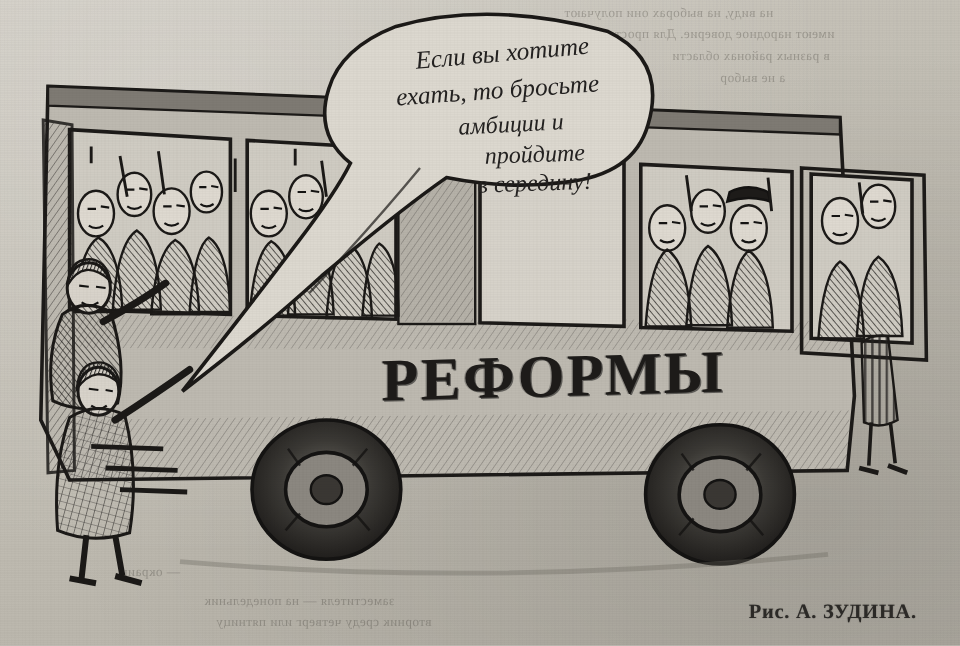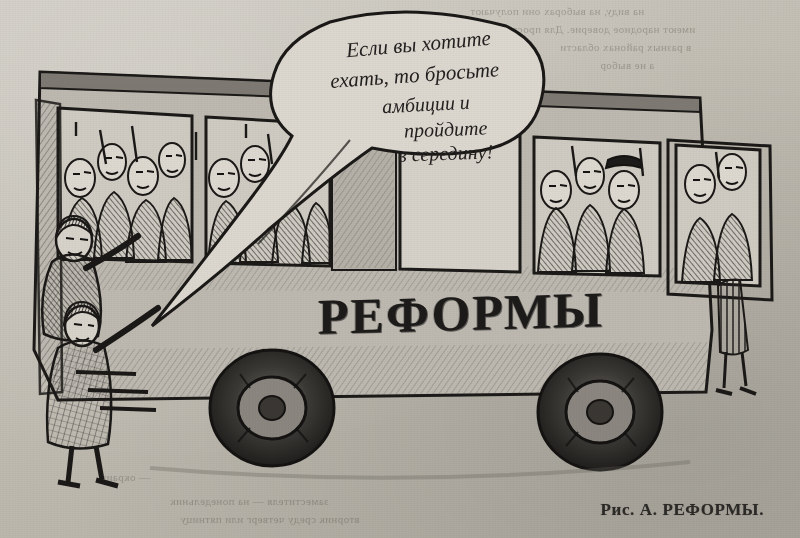--- a/index.html
+++ b/index.html
@@ -298,16 +298,16 @@
   </svg>
 
   <div class="bubble-line" id="bl1">Если вы хотите</div>
   <div class="bubble-line" id="bl2">ехать, то бросьте</div>
   <div class="bubble-line" id="bl3">амбиции и</div>
   <div class="bubble-line" id="bl4">пройдите</div>
   <div class="bubble-line" id="bl5">в середину!</div>
 
   <div id="bus-word">РЕФОРМЫ</div>
 
-  <div id="credit">Рис. А. РЕФОРМЫ.</div>
+  <div id="credit">Рис. А. ЗУДИНА.</div>
 
   <div id="grain"></div>
 </div>
 
 </body></html>

